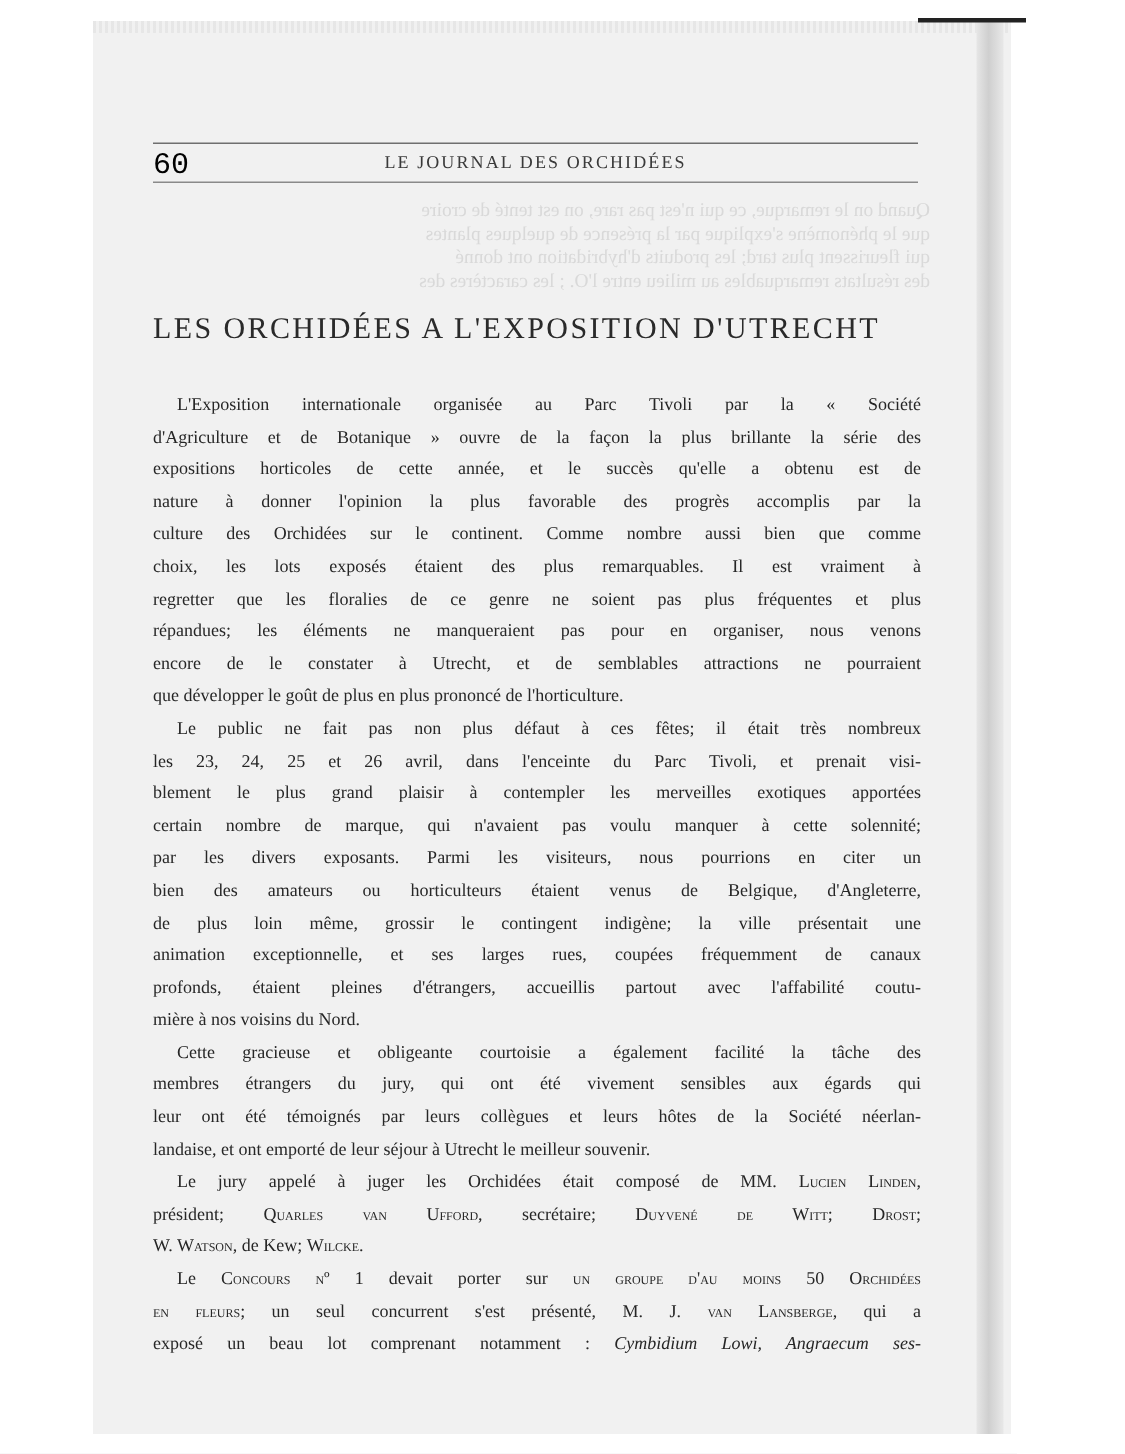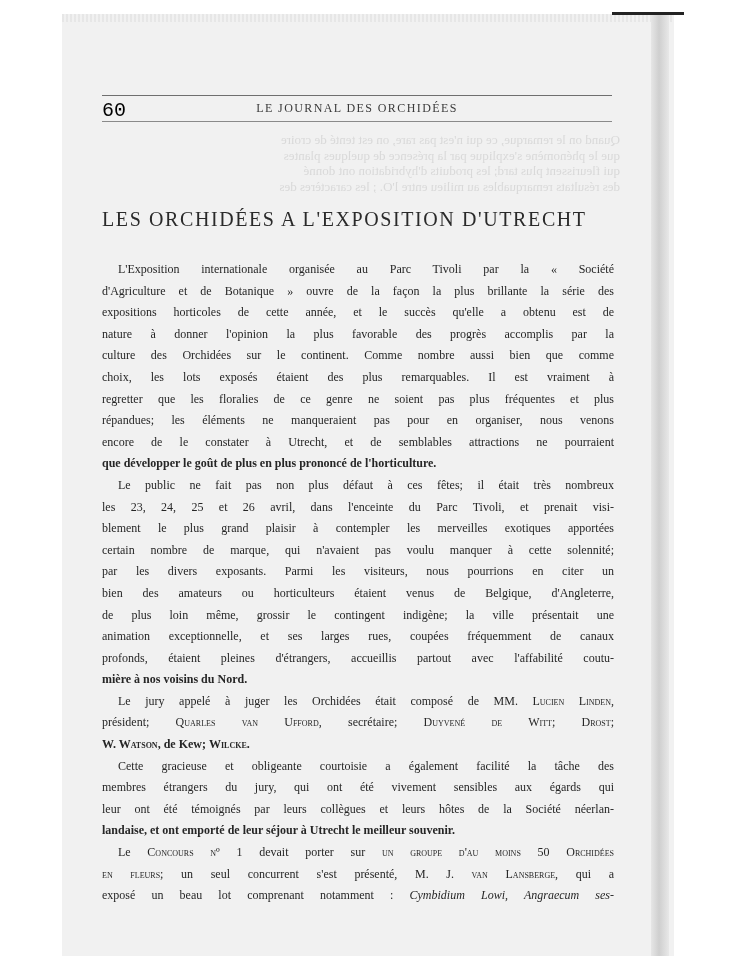--- a/index.html
+++ b/index.html
@@ -47,21 +47,21 @@
     font-size: 20px; letter-spacing: 1.6px; color: #2a2a2a; text-transform: uppercase;
     font-family: "Liberation Serif", serif; white-space: nowrap;
   }
   .body {
     position: absolute; left: 102px; top: 259px; width: 512px;
     font-family: "Liberation Serif", serif; font-size: 12px; line-height: 21.6px;
     color: #262626; text-align: justify;
   }
   .body p { margin: 0; text-indent: 16px; }
   .line { display: block; text-align: justify; text-align-last: justify; white-space: nowrap; }
-  .line.last { text-align-last: left; font-weight: bold; }
+  .line.last { text-align-last: left; }
   .sc { font-variant: small-caps; }
   .it { font-style: italic; }
 </style>
 </head>
 <body>
 
 <div class="sheet"></div>
 <div class="gutter"></div>
 <div class="topbar"></div>
 
@@ -97,31 +97,31 @@
       <span class="line" style="text-indent: 0px;">les 23, 24, 25 et 26 avril, dans l'enceinte du Parc Tivoli, et prenait visi-</span>
       <span class="line" style="text-indent: 0px;">blement le plus grand plaisir à contempler les merveilles exotiques apportées</span>
       <span class="line" style="text-indent: 0px;">certain nombre de marque, qui n'avaient pas voulu manquer à cette solennité;</span>
       <span class="line" style="text-indent: 0px;">par les divers exposants. Parmi les visiteurs, nous pourrions en citer un</span>
       <span class="line" style="text-indent: 0px;">bien des amateurs ou horticulteurs étaient venus de Belgique, d'Angleterre,</span>
       <span class="line" style="text-indent: 0px;">de plus loin même, grossir le contingent indigène; la ville présentait une</span>
       <span class="line" style="text-indent: 0px;">animation exceptionnelle, et ses larges rues, coupées fréquemment de canaux</span>
       <span class="line" style="text-indent: 0px;">profonds, étaient pleines d'étrangers, accueillis partout avec l'affabilité coutu-</span>
       <span class="line last" style="text-indent: 0px;">mière à nos voisins du Nord.</span>
     </p>
-  <p>
-    <span class="line"><span>Le jury appelé à juger les Orchidées était composé de MM. </span><span class="sc">Lucien Linden</span><span>,</span></span>
-    <span class="line" style="text-indent:0"><span>président; </span><span class="sc">Quarles van Ufford</span><span>, secrétaire; </span><span class="sc">Duyvené de Witt</span><span>; </span><span class="sc">Drost</span><span>;</span></span>
-    <span class="line last" style="text-indent:0"><span class="sc">W. Watson</span><span>, de Kew; </span><span class="sc">Wilcke</span><span>.</span></span>
-  </p>
-
   <p id="p3">
       <span class="line">Cette gracieuse et obligeante courtoisie a également facilité la tâche des</span>
       <span class="line" style="text-indent: 0px;">membres étrangers du jury, qui ont été vivement sensibles aux égards qui</span>
       <span class="line" style="text-indent: 0px;">leur ont été témoignés par leurs collègues et leurs hôtes de la Société néerlan-</span>
       <span class="line last" style="text-indent: 0px;">landaise, et ont emporté de leur séjour à Utrecht le meilleur souvenir.</span>
     </p>
+
+  <p>
+    <span class="line"><span>Le jury appelé à juger les Orchidées était composé de MM. </span><span class="sc">Lucien Linden</span><span>,</span></span>
+    <span class="line" style="text-indent:0"><span>président; </span><span class="sc">Quarles van Ufford</span><span>, secrétaire; </span><span class="sc">Duyvené de Witt</span><span>; </span><span class="sc">Drost</span><span>;</span></span>
+    <span class="line last" style="text-indent:0"><span class="sc">W. Watson</span><span>, de Kew; </span><span class="sc">Wilcke</span><span>.</span></span>
+  </p>
 
   <p>
     <span class="line"><span>Le </span><span class="sc">Concours nº 1</span><span> devait porter sur </span><span class="sc">un groupe d'au moins 50 Orchidées</span></span>
     <span class="line" style="text-indent:0"><span class="sc">en fleurs</span><span>; un seul concurrent s'est présenté, M. J. </span><span class="sc">van Lansberge</span><span>, qui a</span></span>
     <span class="line" style="text-indent:0"><span>exposé un beau lot comprenant notamment : </span><span class="it">Cymbidium Lowi, Angraecum ses-</span></span>
   </p>
 </div>
 
 </body></html>

